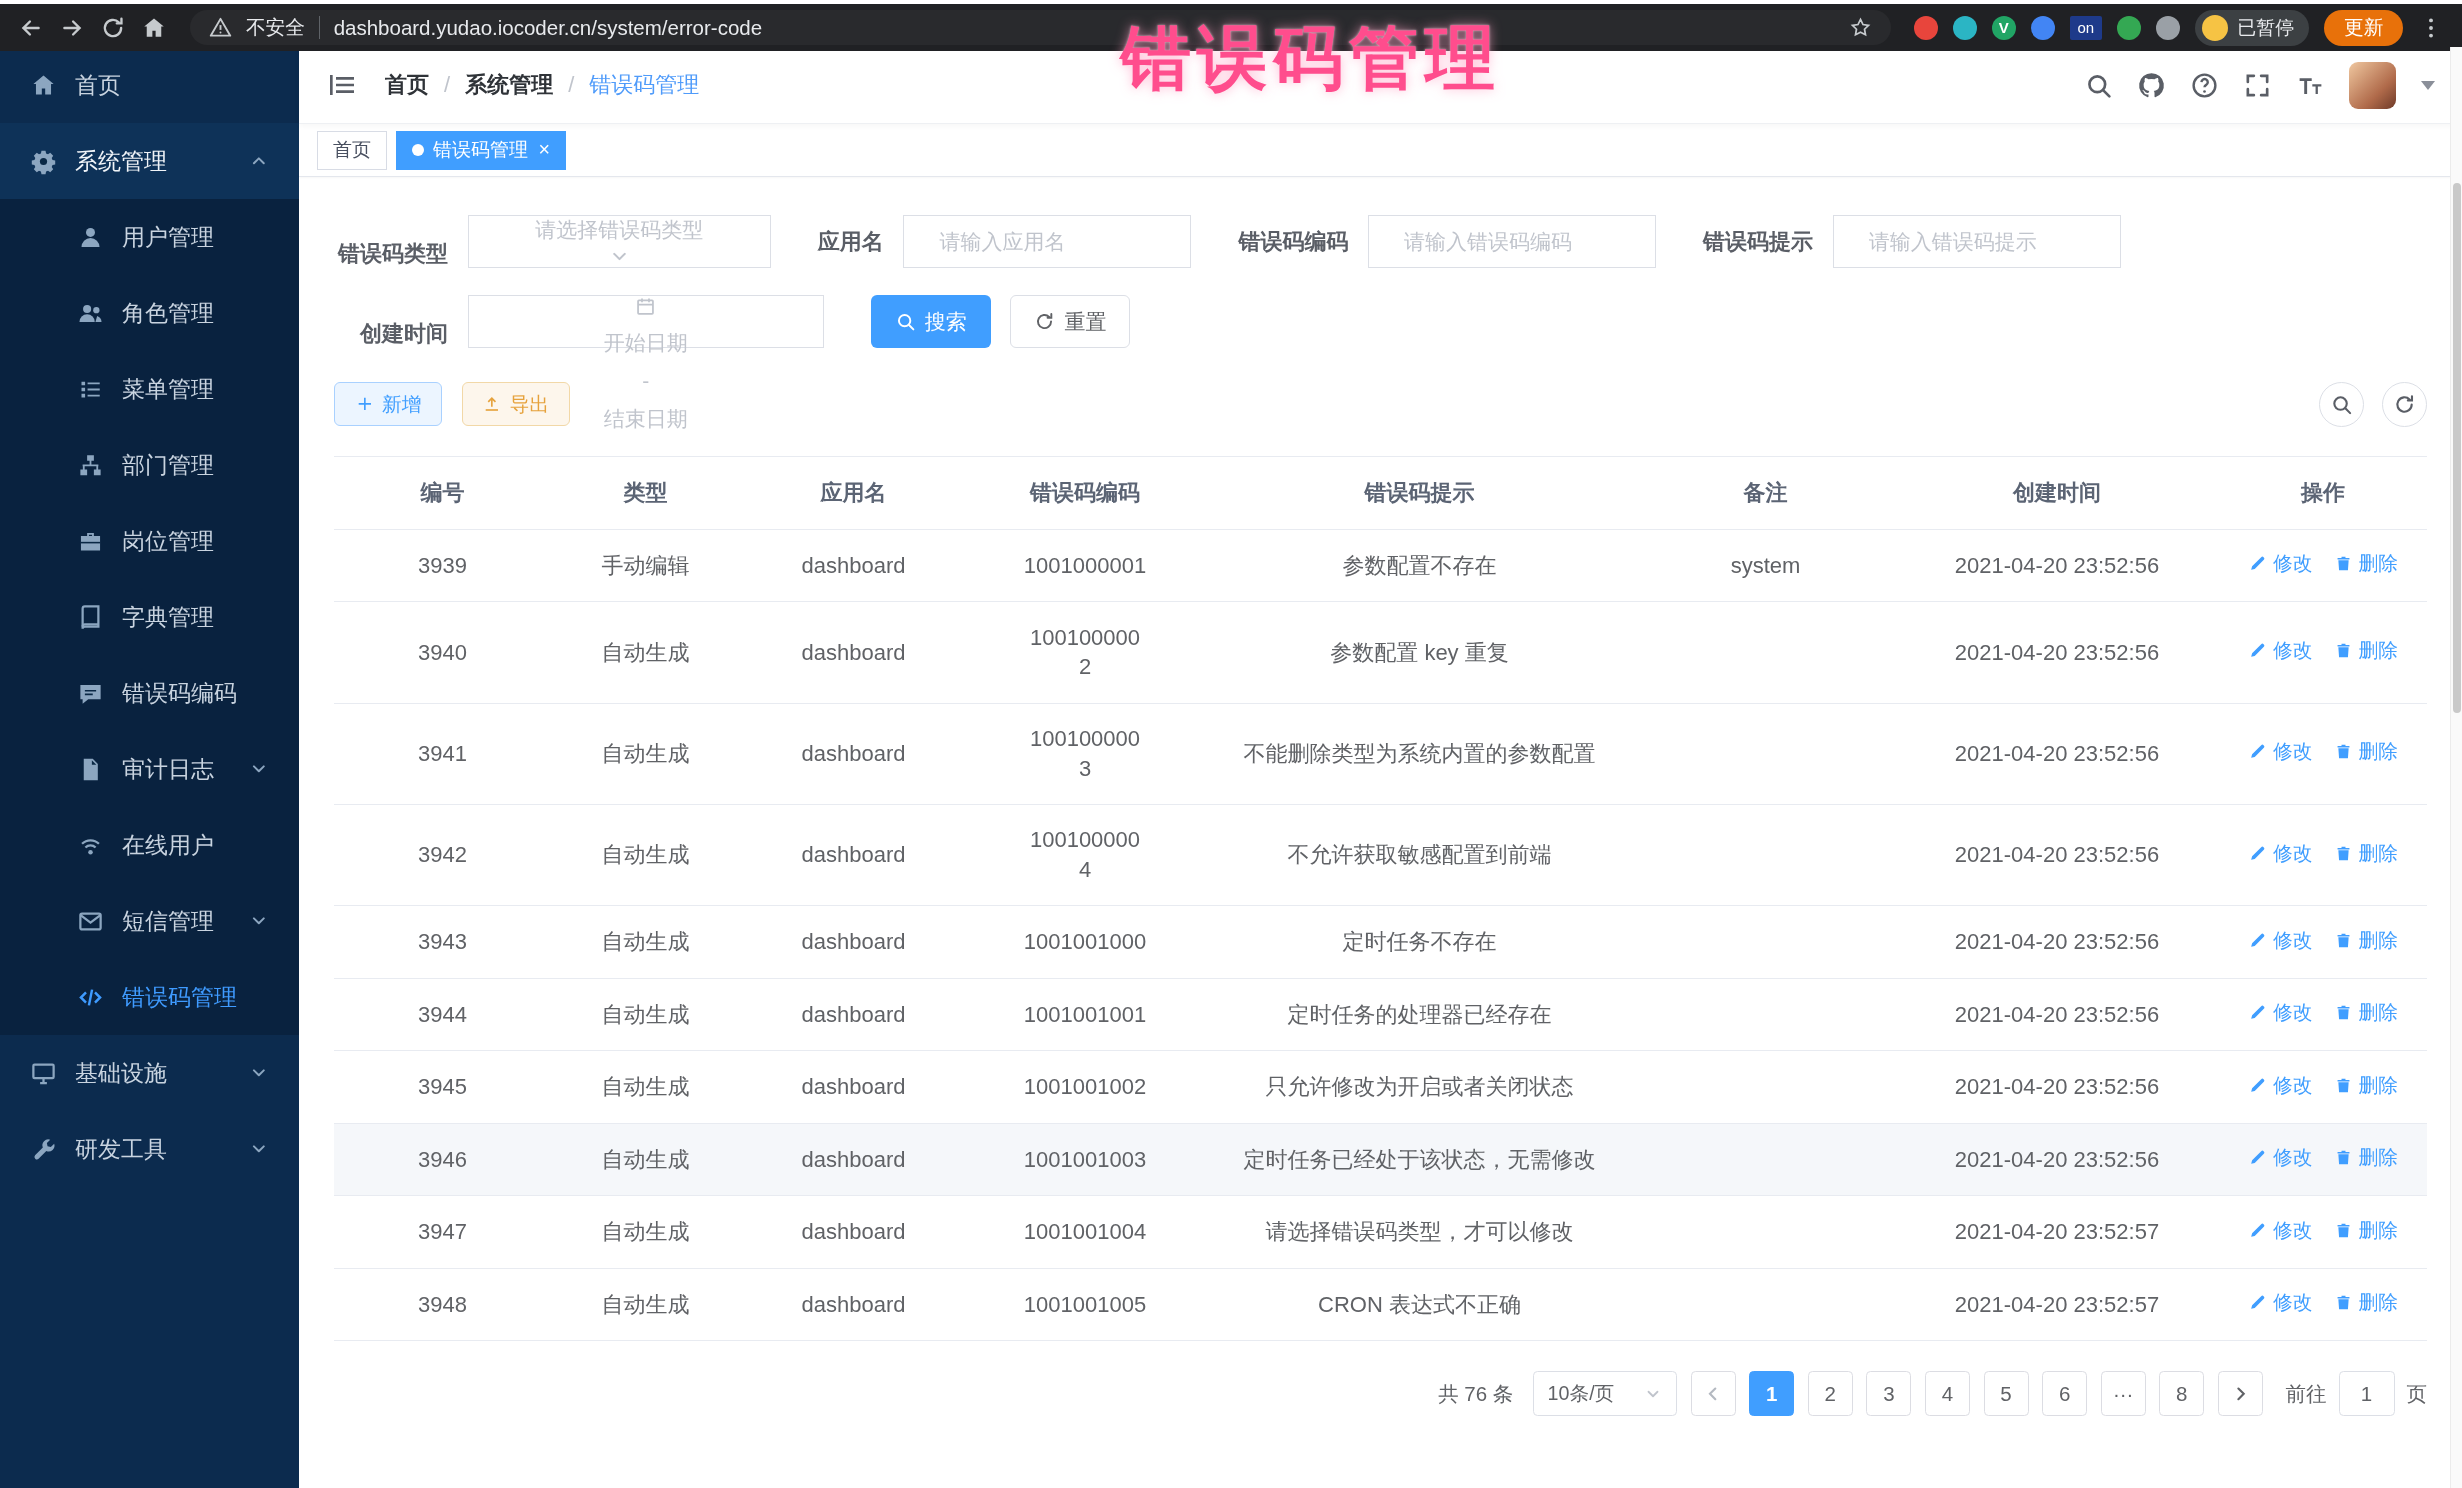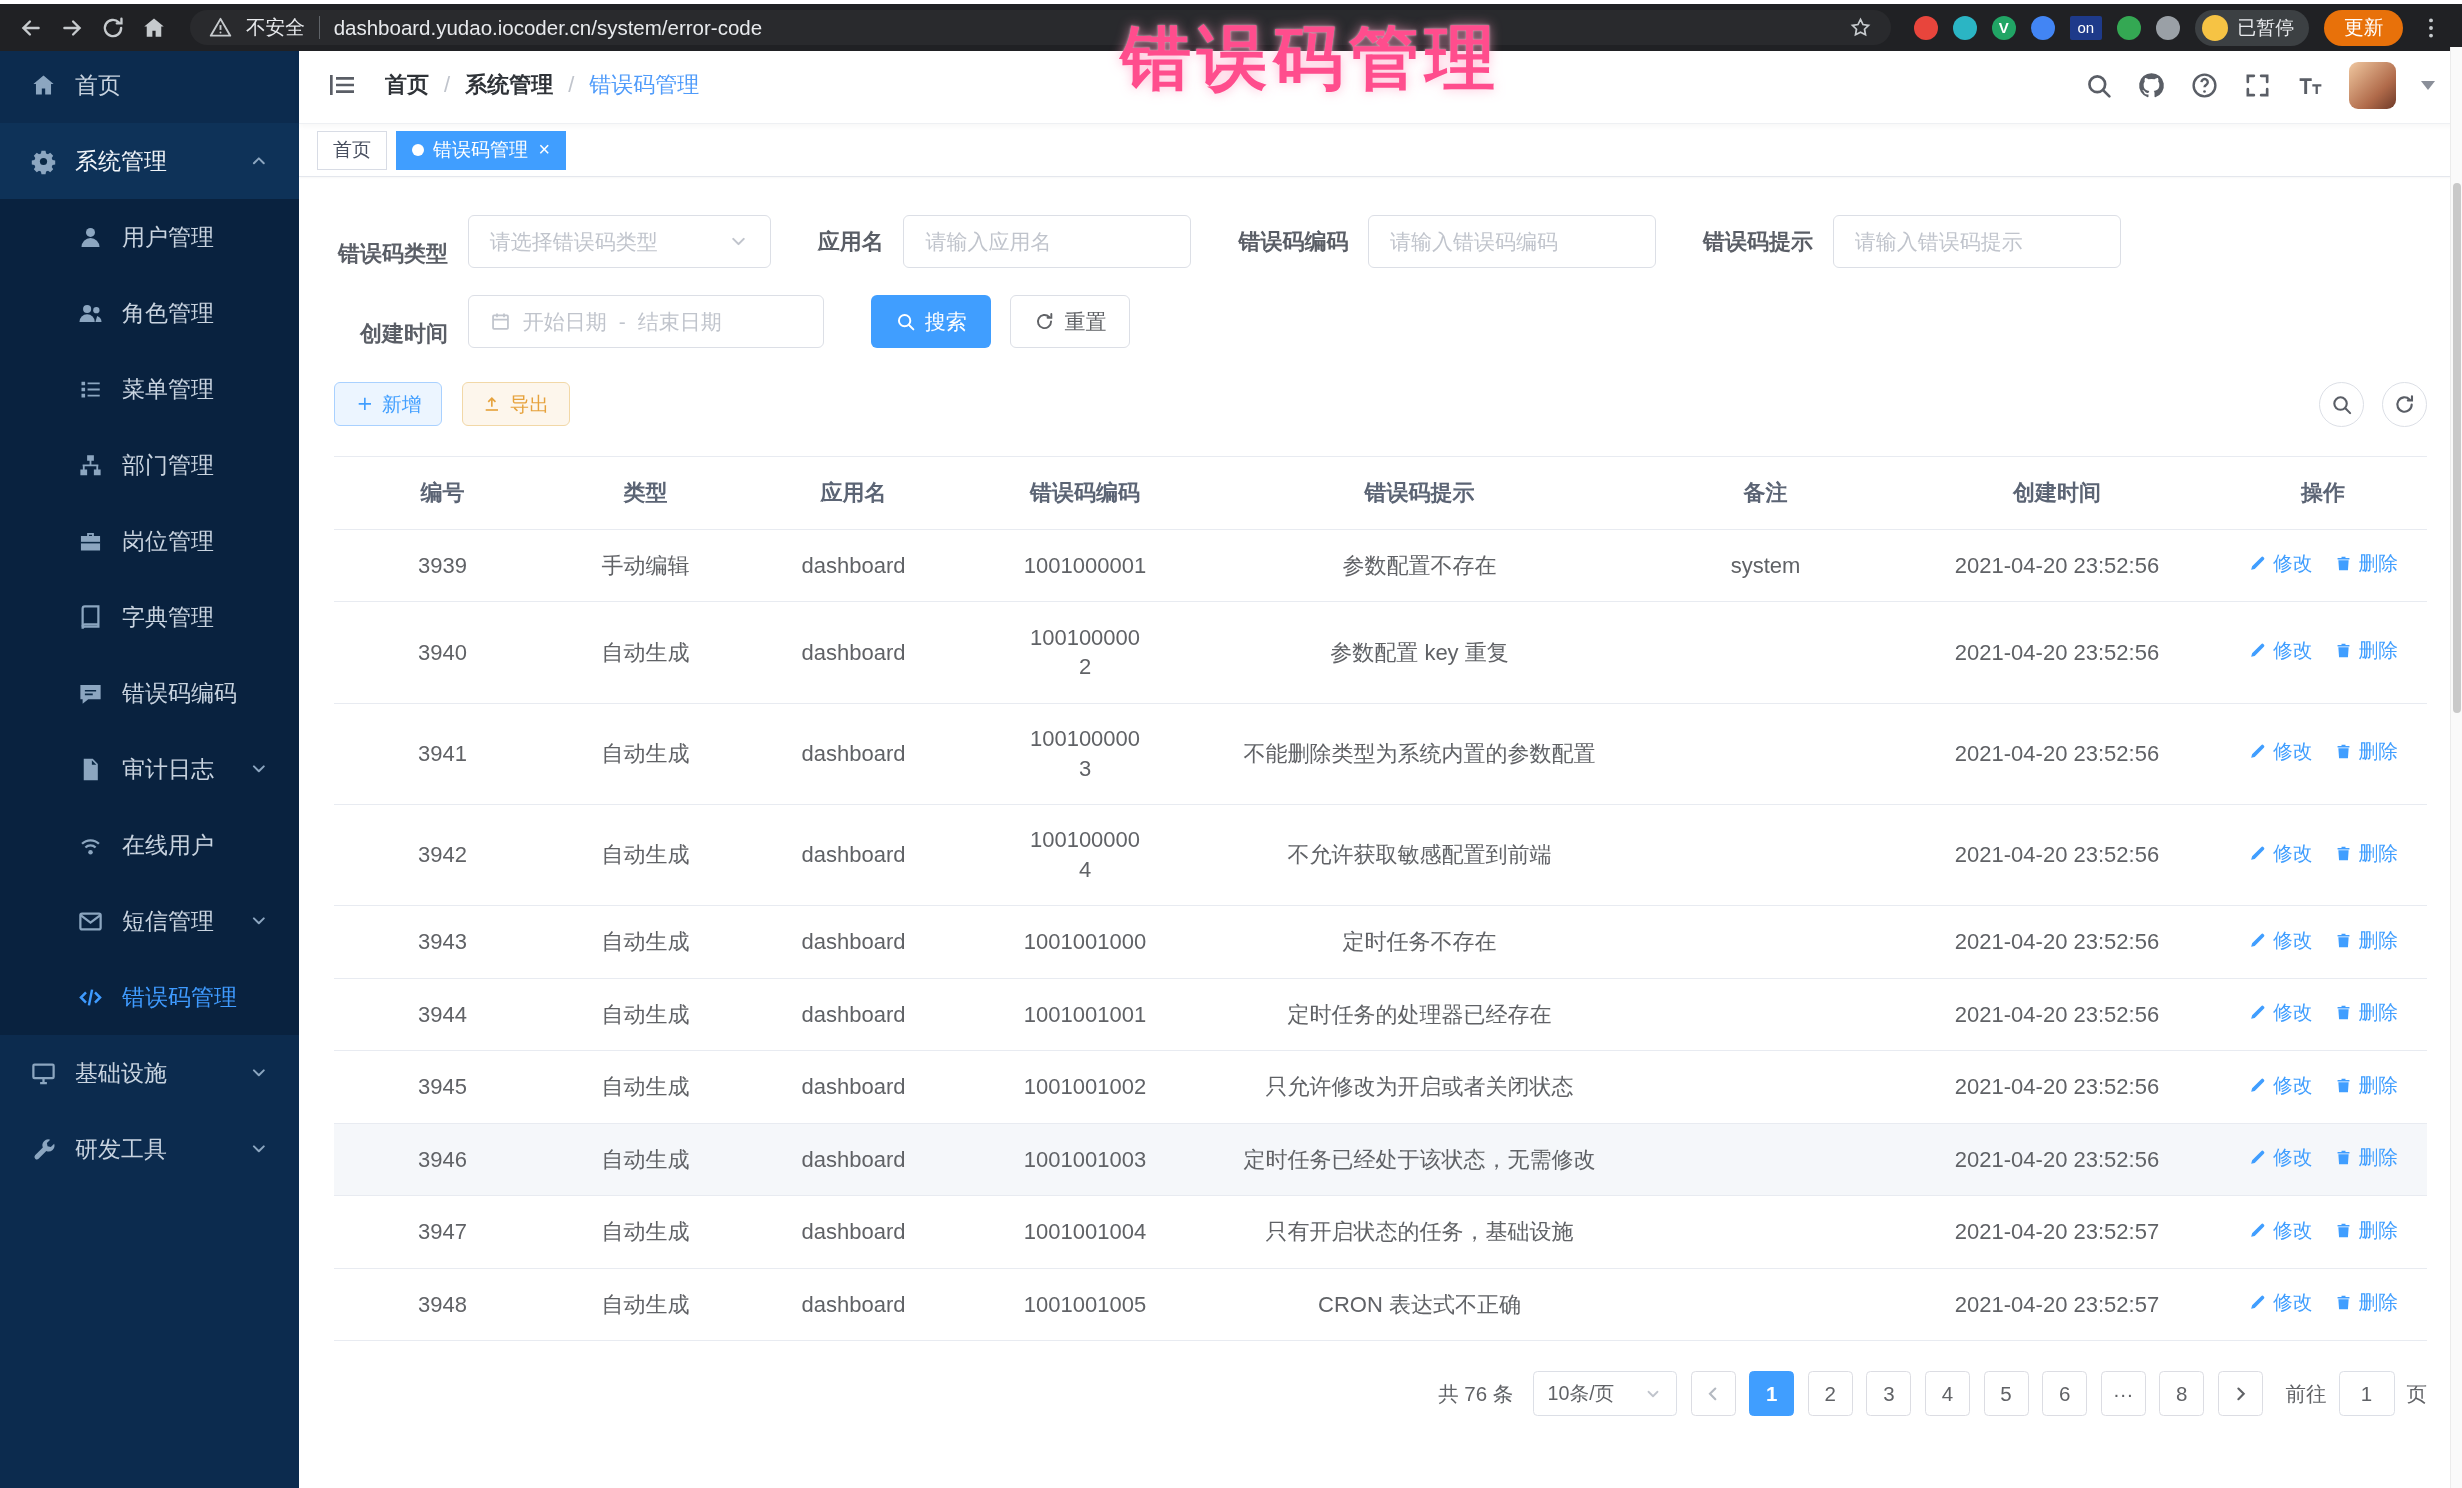--- a/index.html
+++ b/index.html
@@ -87,22 +87,22 @@
   .tag .dot { width:12px; height:12px; border-radius:50%; background:#fff; }
   .tag .close { font-size:19.7px; line-height:1; margin-left:1.5px; }
 
   
   .content { flex:1; padding:21px 35px 0 35px; overflow:hidden; }
 
   .filter-row { display:flex; align-items:center; margin-top:16.7px; }
   .form-item { display:flex; align-items:center; margin-right:47px; }
   .form-label { font-size:22px; font-weight:700; color:#5a5e66; margin-right:19.7px; white-space:nowrap; }
   .form-label.first { min-width:114px; text-align:right;margin-top:24px; }
-  .ctl { height:53px; border:0.8px solid #dcdfe6; border-radius:6px; background:#fff;
-    display:flex; align-items:center; padding:0 21px; font-size:21px; color:#606266; }
+  .ctl { height:53px; border:0.8px solid #dcdfe6; border-radius:0; background:#fff;
+    display:flex; align-items:center; padding:0 35px; font-size:21px; color:#606266;flex-direction:column; }
   .ctl .mi { width:21px; height:21px; color:#c0c4cc; }
   .placeholder { color:#c0c4cc; white-space:nowrap; }
   .select { width:303px; justify-content:space-between; cursor:pointer; }
   input.ctl { width:288px; }
   input.ctl::placeholder { color:#c0c4cc; }
   .date-range { width:356px; gap:12px; cursor:pointer; }
   .date-range .sep { color:#c0c4cc; }
   .btn { height:53px; border-radius:6px; border:0.8px solid transparent; display:inline-flex; align-items:center;
     gap:9px; font-size:21px; padding:0 23px; white-space:nowrap; }
   .btn .mi { width:21px; height:21px; }
@@ -782,21 +782,21 @@
                     </svg>
                   </span>
                   <span>删除</span>
                 </span></td>
             </tr>
             <tr>
               <td>3947</td>
               <td>自动生成</td>
               <td>dashboard</td>
               <td class="code-cell">1001001004</td>
-              <td>只有开启状态的任务，基础设施</td>
+              <td>请选择错误码类型，才可以修改</td>
               <td></td>
               <td>2021-04-20 23:52:57</td>
               <td><span class="op-link">
                   <span class="mi">
                     <svg viewBox="0 0 24 24" fill="currentColor">
                       <path d="M4 20l1.2-4.5L16.7 4a2 2 0 0 1 2.9 0l.4.4a2 2 0 0 1 0 2.9L8.5 18.8z"></path>
                     </svg>
                   </span>
                   <span>修改</span>
                 </span><span class="op-link">

